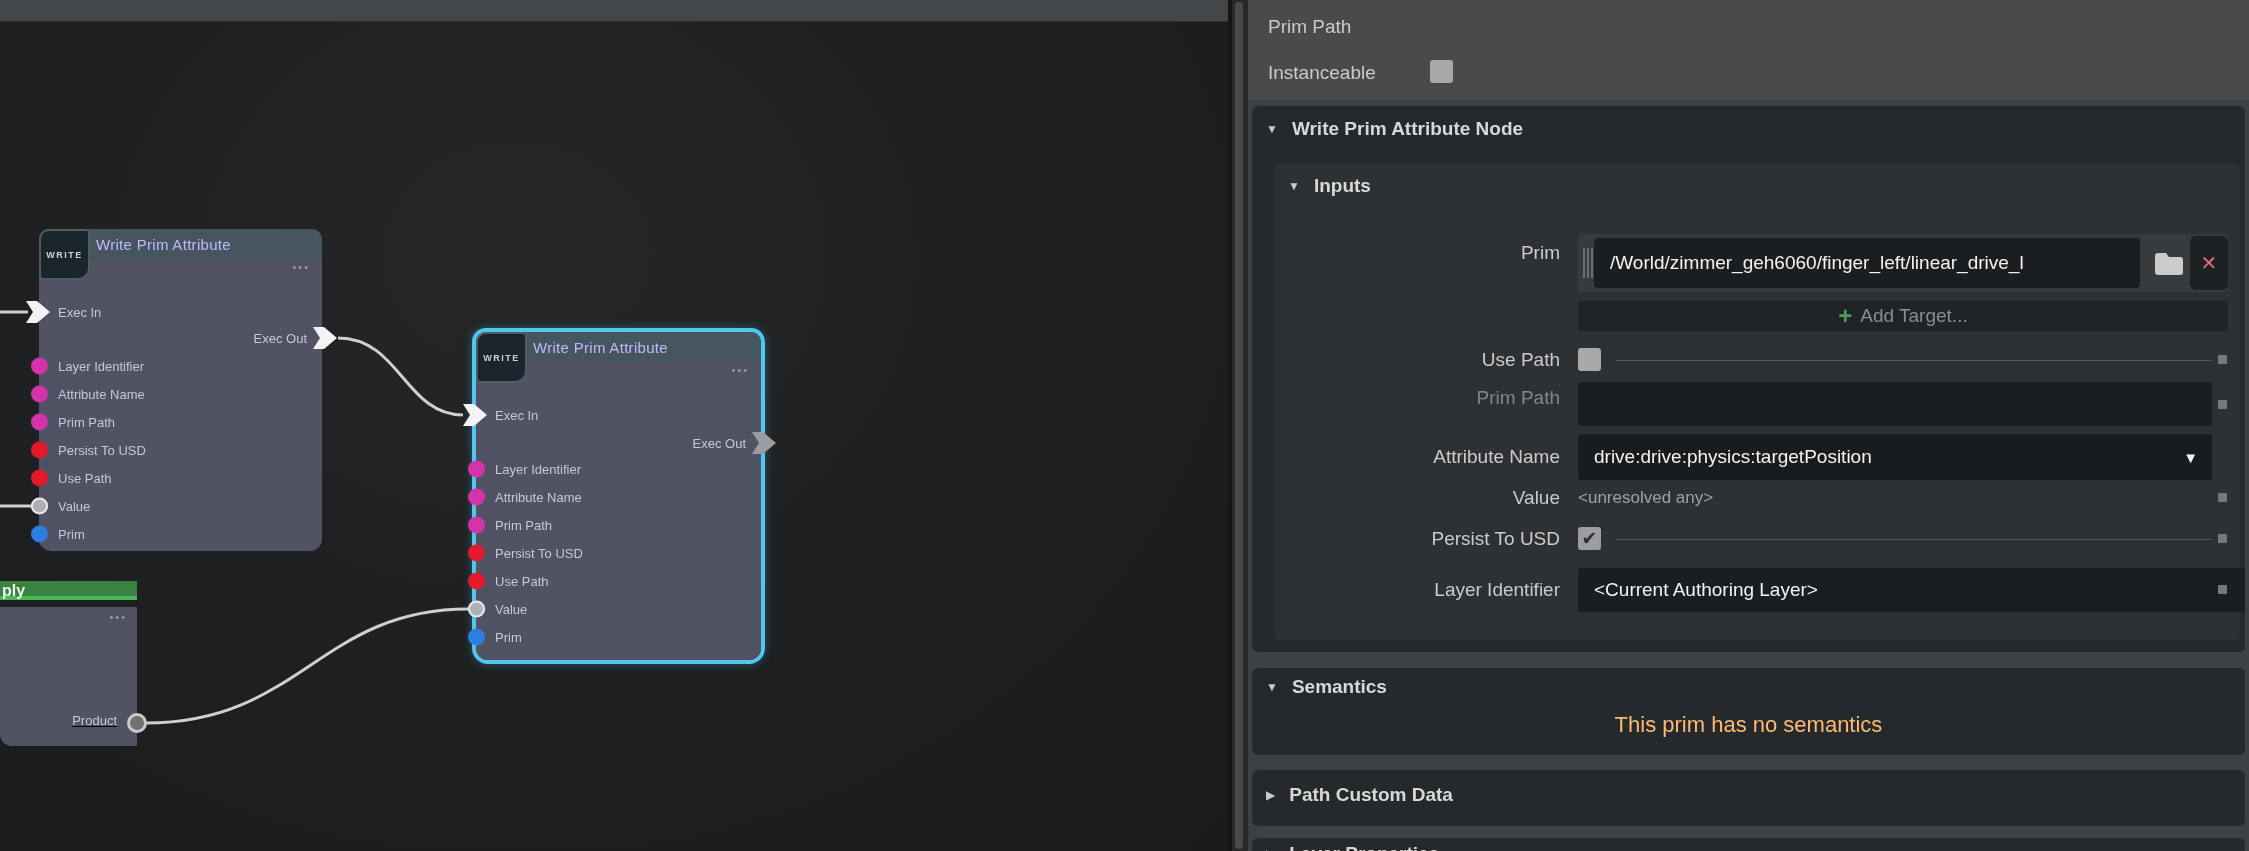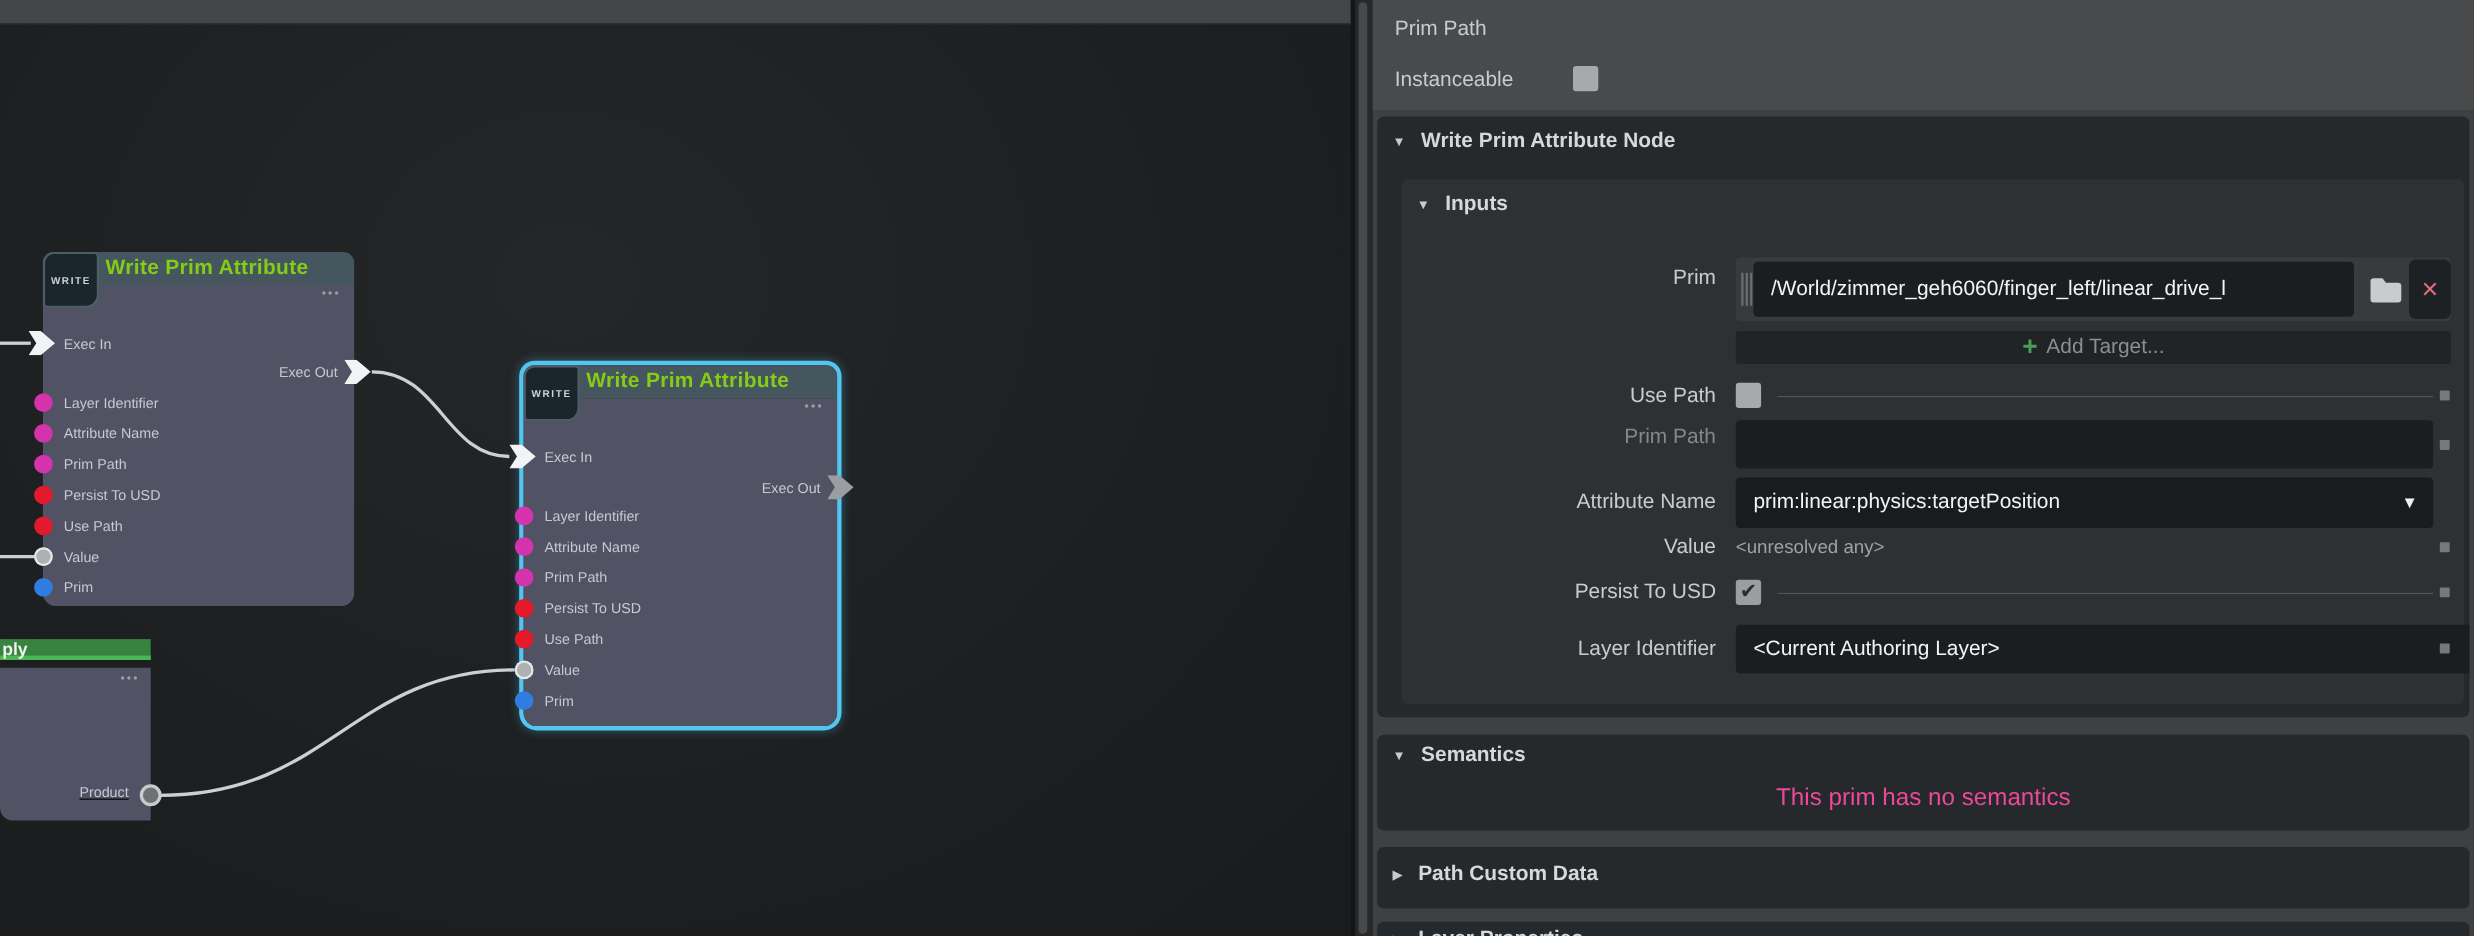--- a/index.html
+++ b/index.html
@@ -9,21 +9,21 @@
   
   .canvas { position:absolute; left:0; top:0; width:1228px; height:851px;
             background:radial-gradient(ellipse at 42% 30%, #242628 0%, #1d1f21 55%, #191b1d 100%); }
   .canvas-topbar { position:absolute; left:0; top:0; width:100%; height:22px;
                    background:#434649; border-bottom:1px solid #2b2d2f; }
   svg.wires { position:absolute; left:0; top:0; z-index:1; }
 
   .node { position:absolute; z-index:2; }
   .node-header { position:relative; height:30px; background:#46565e;
                  border-radius:10px 10px 0 0; display:flex; align-items:center; }
-  .node-title { margin-left:57px; font-size:19px; font-weight:bold; color:#84cc16; letter-spacing:.3px; }
+  .node-title { margin-left:57px; font-size:15px; font-weight:normal; color:#c4b5fd; letter-spacing:.3px; }
   .node-badge { position:absolute; left:0; top:0; width:51px; height:51px; z-index:4;
                 background:#1a262c; border:2px solid #4d5d66; border-radius:10px 4px 12px 4px;
                 display:flex; align-items:center; justify-content:center; }
   .badge-text { font-size:9px; letter-spacing:1.5px; color:#cdd4d8; font-weight:bold; }
   .node-body { position:absolute; left:0; right:0; top:30px; bottom:0;
                background:rgba(83,84,102,.96); border-radius:0 0 12px 12px; }
   .node-dots { position:absolute; top:32px; right:12px; color:#9a9cab; font-size:11px; letter-spacing:2px; z-index:5; }
   .node.selected { box-shadow:0 0 0 4px #52c6f1, 0 0 10px 4px rgba(82,198,241,.35); border-radius:10px 10px 12px 12px; }
 
   .exec-in, .exec-out, .port { position:absolute; display:flex; align-items:center; z-index:5; }
@@ -78,21 +78,21 @@
   .remove-btn { position:absolute; left:612px; top:2px; width:38px; height:54px; background:#1e2123;
                 border-radius:6px; display:flex; align-items:center; justify-content:center;
                 color:#e2697a; font-size:20px; font-weight:bold; }
   .add-target { width:650px; height:30px; background:#212426; border-radius:3px; display:flex;
                 align-items:center; justify-content:center; gap:8px; color:#8b8e90; }
   .plus { color:#4a9e55; font-size:24px; font-weight:bold; line-height:1; }
   .hline { position:absolute; height:1px; background:#54575a; }
   .endsq { position:absolute; width:9px; height:9px; background:#76797b; border-radius:1px; }
   .dd-arrow { position:absolute; right:14px; top:50%; transform:translateY(-50%); color:#f0f1f2; font-size:15px; }
   .unresolved { color:#9fa2a4; font-size:17px; line-height:22px; position:absolute; left:304px; }
-  .sem-empty { position:absolute; left:0; right:0; text-align:center; color:#ec4899; font-size:22px; }
+  .sem-empty { position:absolute; left:0; right:0; text-align:center; color:#fdba74; font-size:22px; }
 </style>
 </head>
 <body>
 
 <div class="canvas">
   <div class="canvas-topbar"></div>
 
   <svg class="wires" width="1228" height="851">
     <path d="M 0 312 L 28 312" stroke="#cdcfd0" stroke-width="3" fill="none"></path>
     <path d="M 338 338 C 400 338 405 415 463 415" stroke="#cdcfd0" stroke-width="3" fill="none"></path>
@@ -271,21 +271,21 @@
       <div class="checkbox" style="left:304px; top:185px;"></div>
       <div class="hline" style="left:342px; top:197px; width:596px;"></div>
       <div class="endsq" style="left:944px; top:192px;"></div>
 
       <span class="ilabel disabled" style="top:224px;">Prim Path</span>
       <div class="ctl field" style="top:219px; width:634px; height:44px;"></div>
       <div class="endsq" style="left:944px; top:237px;"></div>
 
       <span class="ilabel" style="top:283px;">Attribute Name</span>
       <div class="ctl field" style="top:271px; width:634px; height:46px; background:#191c1e;">
-        <span>prim:linear:physics:targetPosition</span>
+        <span>drive:drive:physics:targetPosition</span>
         <span class="dd-arrow">▼</span>
       </div>
 
       <span class="ilabel" style="top:324px;">Value</span>
       <span class="unresolved" style="top:324px;">&lt;unresolved any&gt;</span>
       <div class="endsq" style="left:944px; top:330px;"></div>
 
       <span class="ilabel" style="top:365px;">Persist To USD</span>
       <div class="checkbox" style="left:304px; top:364px; background:#9b9da0;">
         <span class="check">✔</span>

